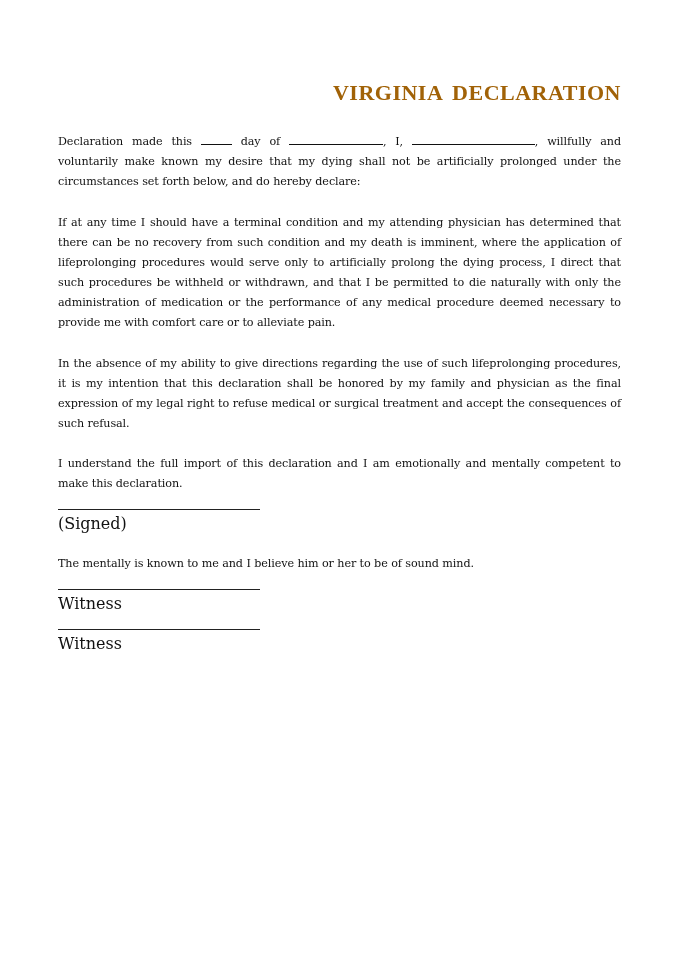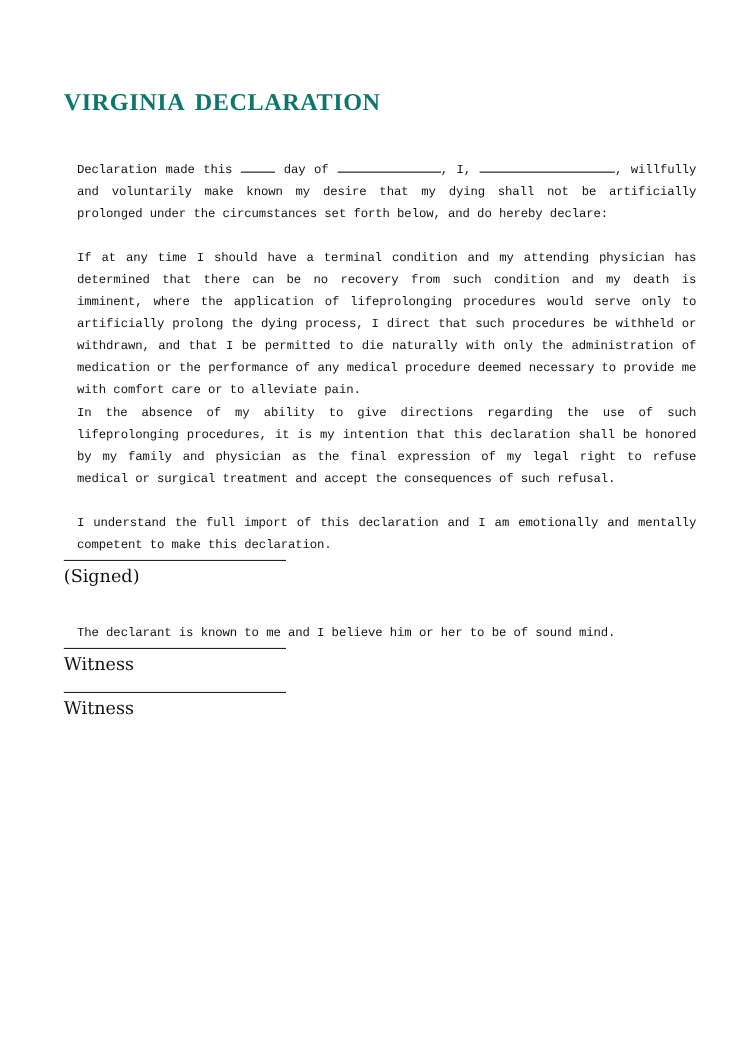--- a/index.html
+++ b/index.html
@@ -19,39 +19,38 @@
       position: absolute;
       left: 58px;
       top: 0;
       width: 563px;
     }
     .title {
       position: absolute;
       left: 0;
       width: 563px;
       top: 80px;
-      text-align: left;
+      text-align: right;
       font-family: "Liberation Serif", "DejaVu Serif", serif;
       font-weight: bold;
       font-size: 22px;
       letter-spacing: 0.5px;
       word-spacing: 4px;
-      color: #0f766e;
+      color: #a16207;
     }
     .para {
       position: absolute;
       left: 0;
       width: 563px;
       font-size: 11.2px;
       line-height: 20px;
       text-align: justify;
       text-align-last: left;
-      margin: 12px;
+      margin: 0;
       letter-spacing: -0.1px;
-      font-family: Liberation Mono, monospace;
     }
     .blank {
       display: inline-block;
       border-bottom: 1px solid #111;
       height: 12px;
       vertical-align: baseline;
     }
     .sigline {
       position: absolute;
       left: 0;
@@ -83,21 +82,21 @@
 
   <p class="para" style="top:213px;">If at any time I should have a terminal condition and my attending physician has determined that there can be no recovery from such condition and my death is imminent, where the application of lifeprolonging procedures would serve only to artificially prolong the dying process, I direct that such procedures be withheld or withdrawn, and that I be permitted to die naturally with only the administration of medication or the performance of any medical procedure deemed necessary to provide me with comfort care or to alleviate pain.</p>
 
   <p class="para" style="top:354px;">In the absence of my ability to give directions regarding the use of such lifeprolonging procedures, it is my intention that this declaration shall be honored by my family and physician as the final expression of my legal right to refuse medical or surgical treatment and accept the consequences of such refusal.</p>
 
   <p class="para" style="top:454px;">I understand the full import of this declaration and I am emotionally and mentally competent to make this declaration.</p>
 
   <div class="sigline" style="top:509px;"></div>
   <div class="siglabel" style="top:514px;">(Signed)</div>
 
-  <p class="para" style="top:554px;">The declarant is known to me and I believe him or her to be of sound mind.</p>
+  <p class="para" style="top:554px;">The mentally is known to me and I believe him or her to be of sound mind.</p>
 
   <div class="sigline" style="top:589px;"></div>
   <div class="siglabel" style="top:594px;">Witness</div>
 
   <div class="sigline" style="top:629px;"></div>
   <div class="siglabel" style="top:634px;">Witness</div>
 
 </div>
 
 </body></html>

